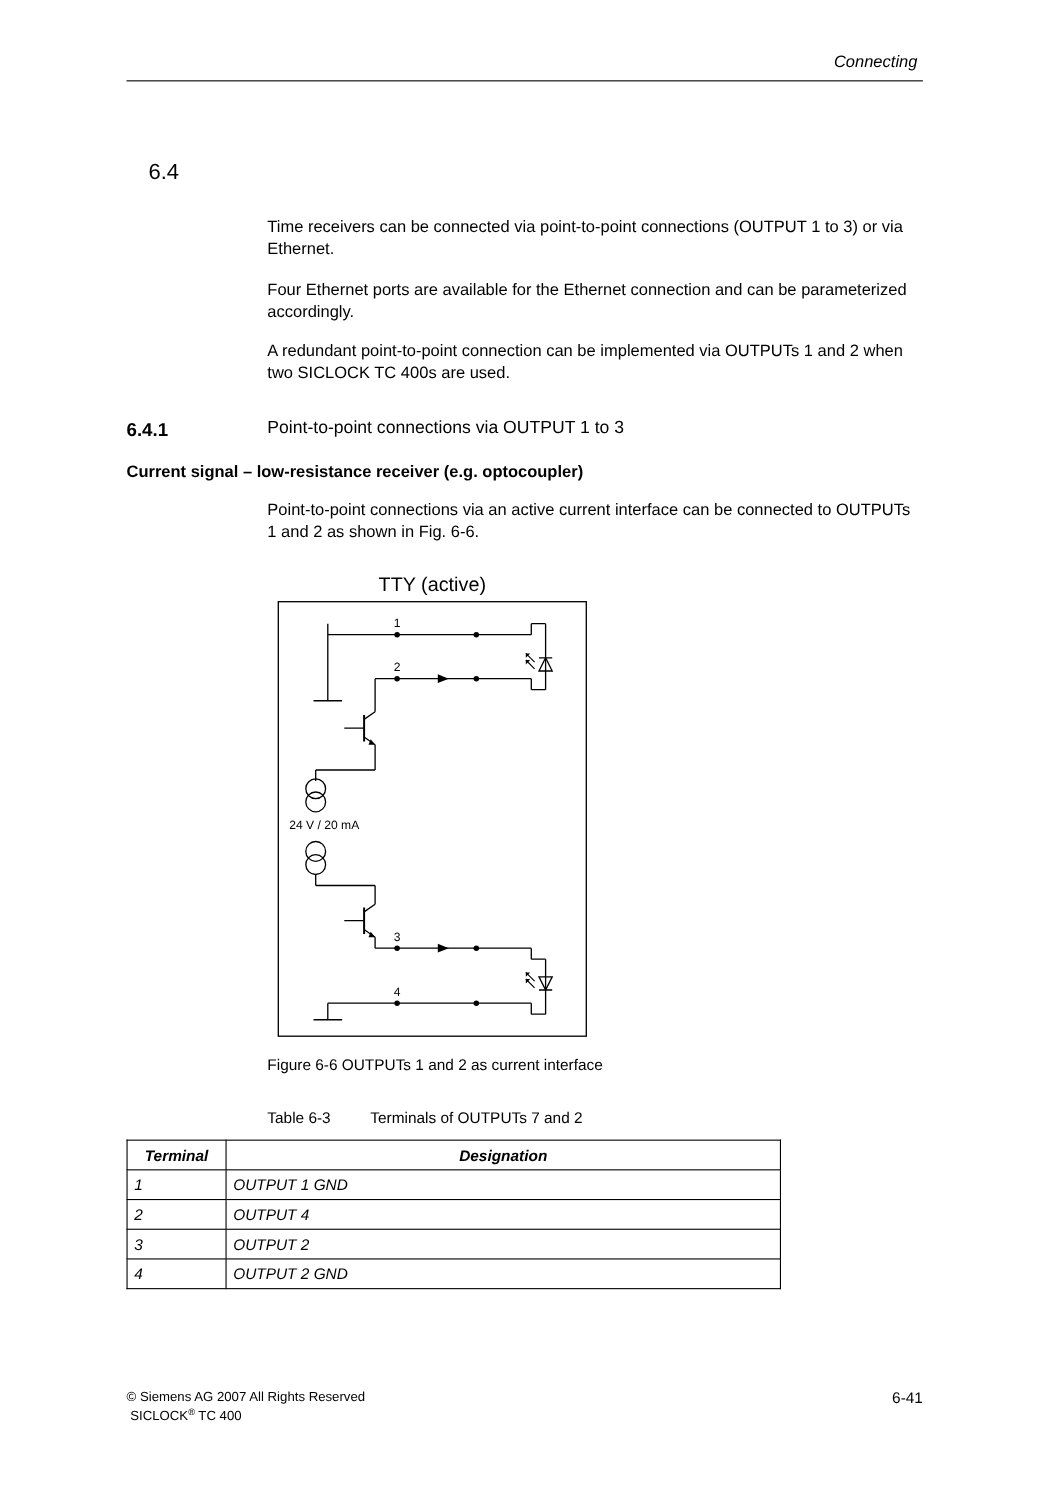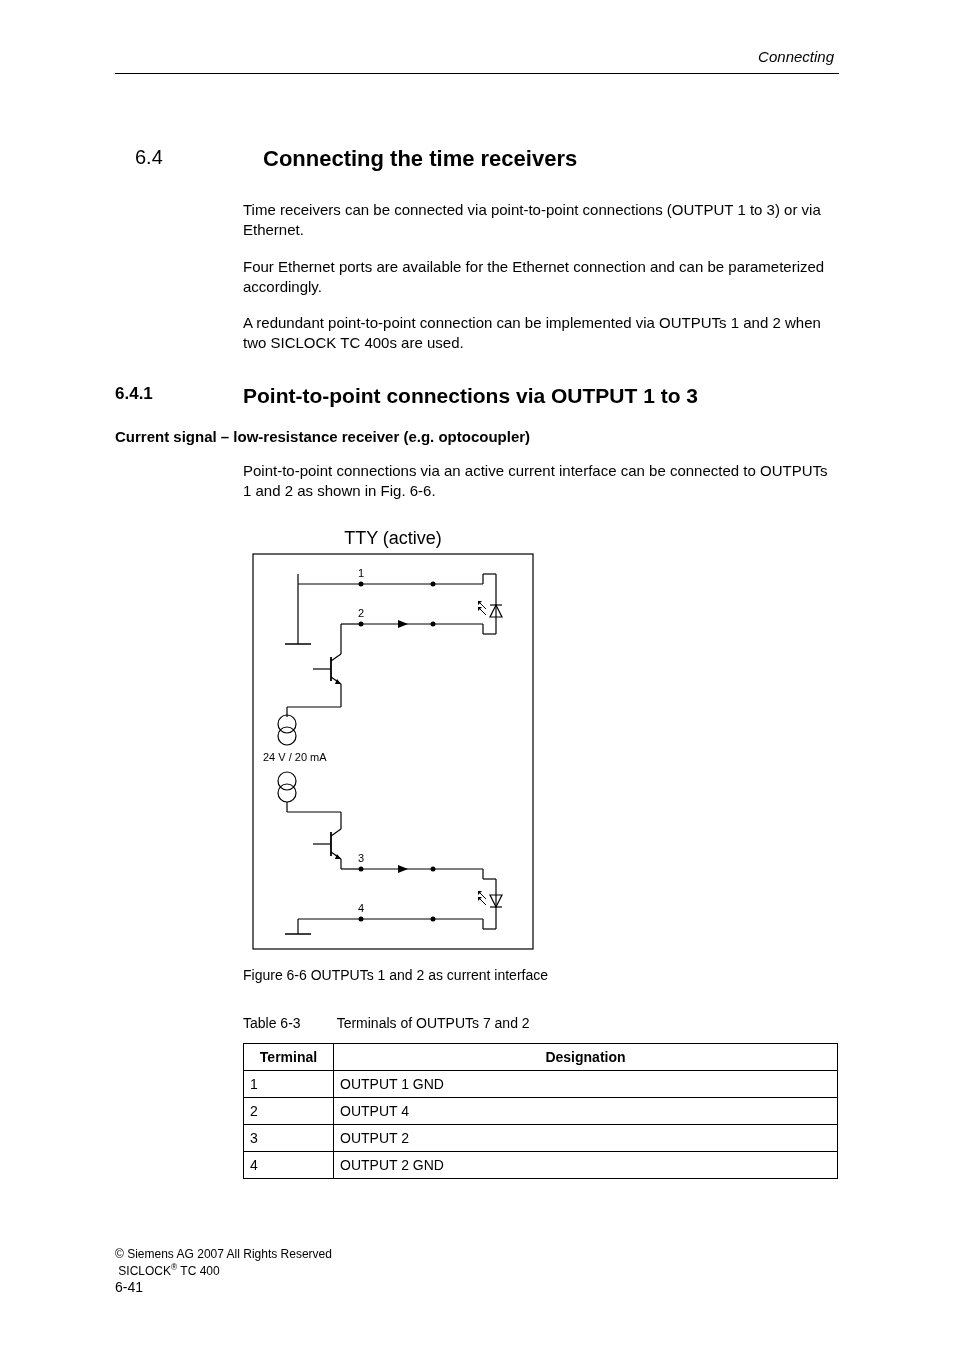--- a/index.html
+++ b/index.html
@@ -54,22 +54,22 @@
       display: flex;
       margin-top: 30px;
       margin-bottom: 20px;
     }
     .h2-num {
       font-weight: bold;
       font-size: 17px;
       width: 128px;
     }
     .h2-title {
-      font-weight: bold;
-      font-size: 21px;
+      font-weight: normal;
+      font-size: 16px;
     }
     .h3-title {
       font-weight: bold;
       font-size: 15px;
       margin-bottom: 16px;
     }
     .diagram-wrap {
       margin-left: 128px;
       margin-top: 28px;
       margin-bottom: 8px;
@@ -85,24 +85,24 @@
     .table-caption {
       margin-left: 128px;
       font-size: 14px;
       margin-bottom: 12px;
     }
     .tcap-num {
       display: inline-block;
       width: 90px;
     }
     table.terminal-table {
-      margin-left: 128px;
       border-collapse: collapse;
       width: 595px;
       font-size: 14px;
+      font-style: italic;
     }
     table.terminal-table th, table.terminal-table td {
       border: 1px solid #000;
       padding: 5px 6px;
       text-align: left;
       vertical-align: middle;
     }
     table.terminal-table th {
       font-weight: bold;
       text-align: center;
@@ -111,21 +111,20 @@
       width: 90px;
     }
     .footer {
       position: absolute;
       bottom: 55px;
       left: 115px;
       right: 115px;
       display: flex;
       justify-content: space-between;
       font-size: 12px;
-      flex-direction: column;
     }
     .footer-left {
       line-height: 1.35;
     }
     .footer-right {
       font-size: 14px;
       align-self: flex-start;
     }
     sup {
       font-size: 0.7em;
@@ -134,21 +133,20 @@
 </head>
 <body>
 
 <div class="header-area">
   <div class="header-label">Connecting</div>
   <div class="header-rule"></div>
 </div>
 
 <div class="h1-row">
   <div class="h1-num">6.4</div>
-  <div class="h1-title">Connecting the time receivers</div>
 </div>
 
 <p class="body-p">Time receivers can be connected via point-to-point connections (OUTPUT 1 to 3) or via Ethernet.</p>
 <p class="body-p">Four Ethernet ports are available for the Ethernet connection and can be parameterized accordingly.</p>
 <p class="body-p">A redundant point-to-point connection can be implemented via OUTPUTs 1 and 2 when two SICLOCK TC 400s are used.</p>
 
 <div class="h2-row">
   <div class="h2-num">6.4.1</div>
   <div class="h2-title">Point-to-point connections via OUTPUT 1 to 3</div>
 </div>

